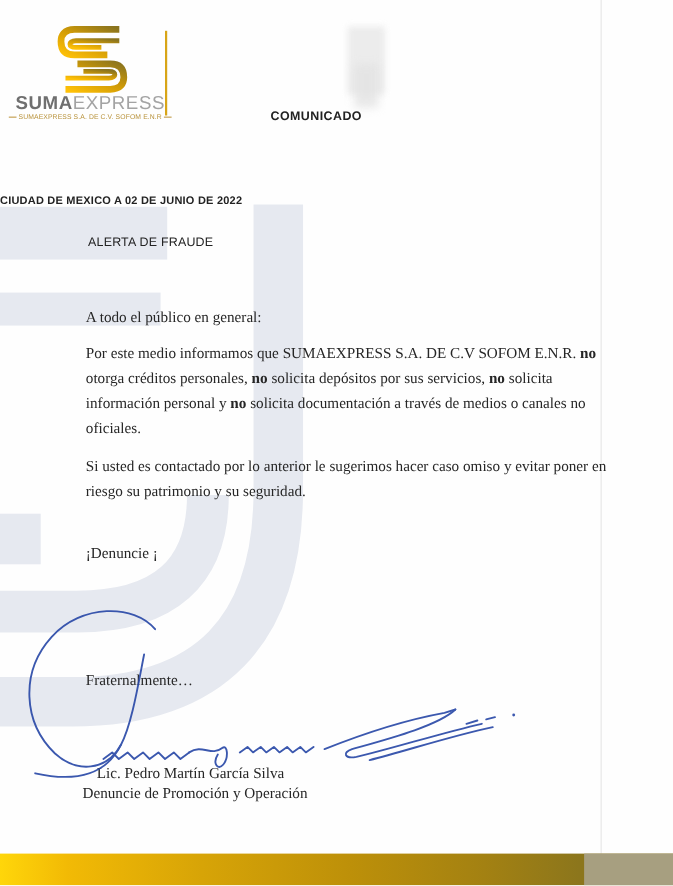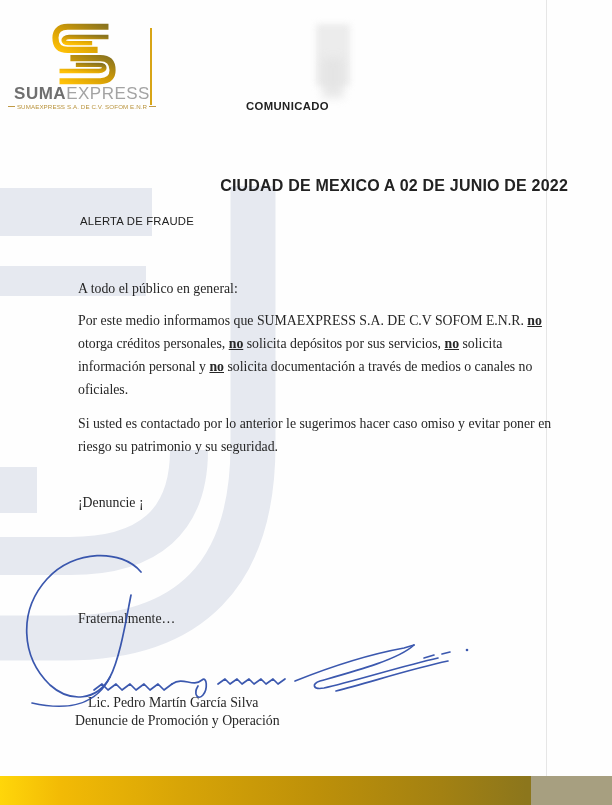--- a/index.html
+++ b/index.html
@@ -31,31 +31,31 @@
     position:absolute;left:158px;top:26px;z-index:1;
     font-size:9.5px;line-height:12.9px;color:#8d8d8d;letter-spacing:.2px;
   }
   .comunicado{
     position:absolute;left:0;top:100px;width:575px;text-align:center;z-index:1;
     font-size:11.3px;font-weight:700;color:#222;letter-spacing:.4px;
   }
   
   .dateline{
     position:absolute;left:0;top:177px;width:612px;box-sizing:border-box;
-    padding-right:44px;text-align:right;z-index:1;
-    font-size:16px;font-weight:700;color:#222;letter-spacing:.2px;
+    padding-right:44px;text-align:left;z-index:1;
+    font-size:10px;font-weight:700;color:#222;letter-spacing:.2px;
   }
   .alert-title{
     position:absolute;left:80px;top:215px;z-index:1;
     font-size:11.3px;font-weight:400;color:#222;letter-spacing:.2px;
   }
   .serif{font-family:"Liberation Serif",serif;color:#262626;}
   .salutation{position:absolute;left:78px;top:281px;font-size:13.8px;z-index:1;}
   .para1{position:absolute;left:78px;top:309px;width:478px;font-size:13.8px;line-height:23px;z-index:1;}
-  .para1 .no-bold{font-weight:700;text-decoration:underline;}
+  .para1 .no-bold{font-weight:700;}
   .para2{position:absolute;left:78px;top:412px;width:478px;font-size:13.8px;line-height:23px;z-index:1;}
   .denounce{position:absolute;left:78px;top:495px;font-size:13.8px;z-index:1;}
   .closing{position:absolute;left:78px;top:611px;font-size:13.8px;z-index:1;}
   .signer-name{position:absolute;left:88px;top:695px;font-size:13.8px;z-index:1;}
   .signer-title{position:absolute;left:75px;top:713px;font-size:13.8px;z-index:1;}
   
   .signature{position:absolute;left:0;top:0;z-index:2;}
   
   .smudge1{position:absolute;left:316px;top:24px;width:34px;height:62px;background:#e9e9e9;filter:blur(3px);opacity:.85;z-index:0;}
   .smudge2{position:absolute;left:322px;top:58px;width:22px;height:40px;background:#e3e3e3;filter:blur(4px);opacity:.8;z-index:0;}

